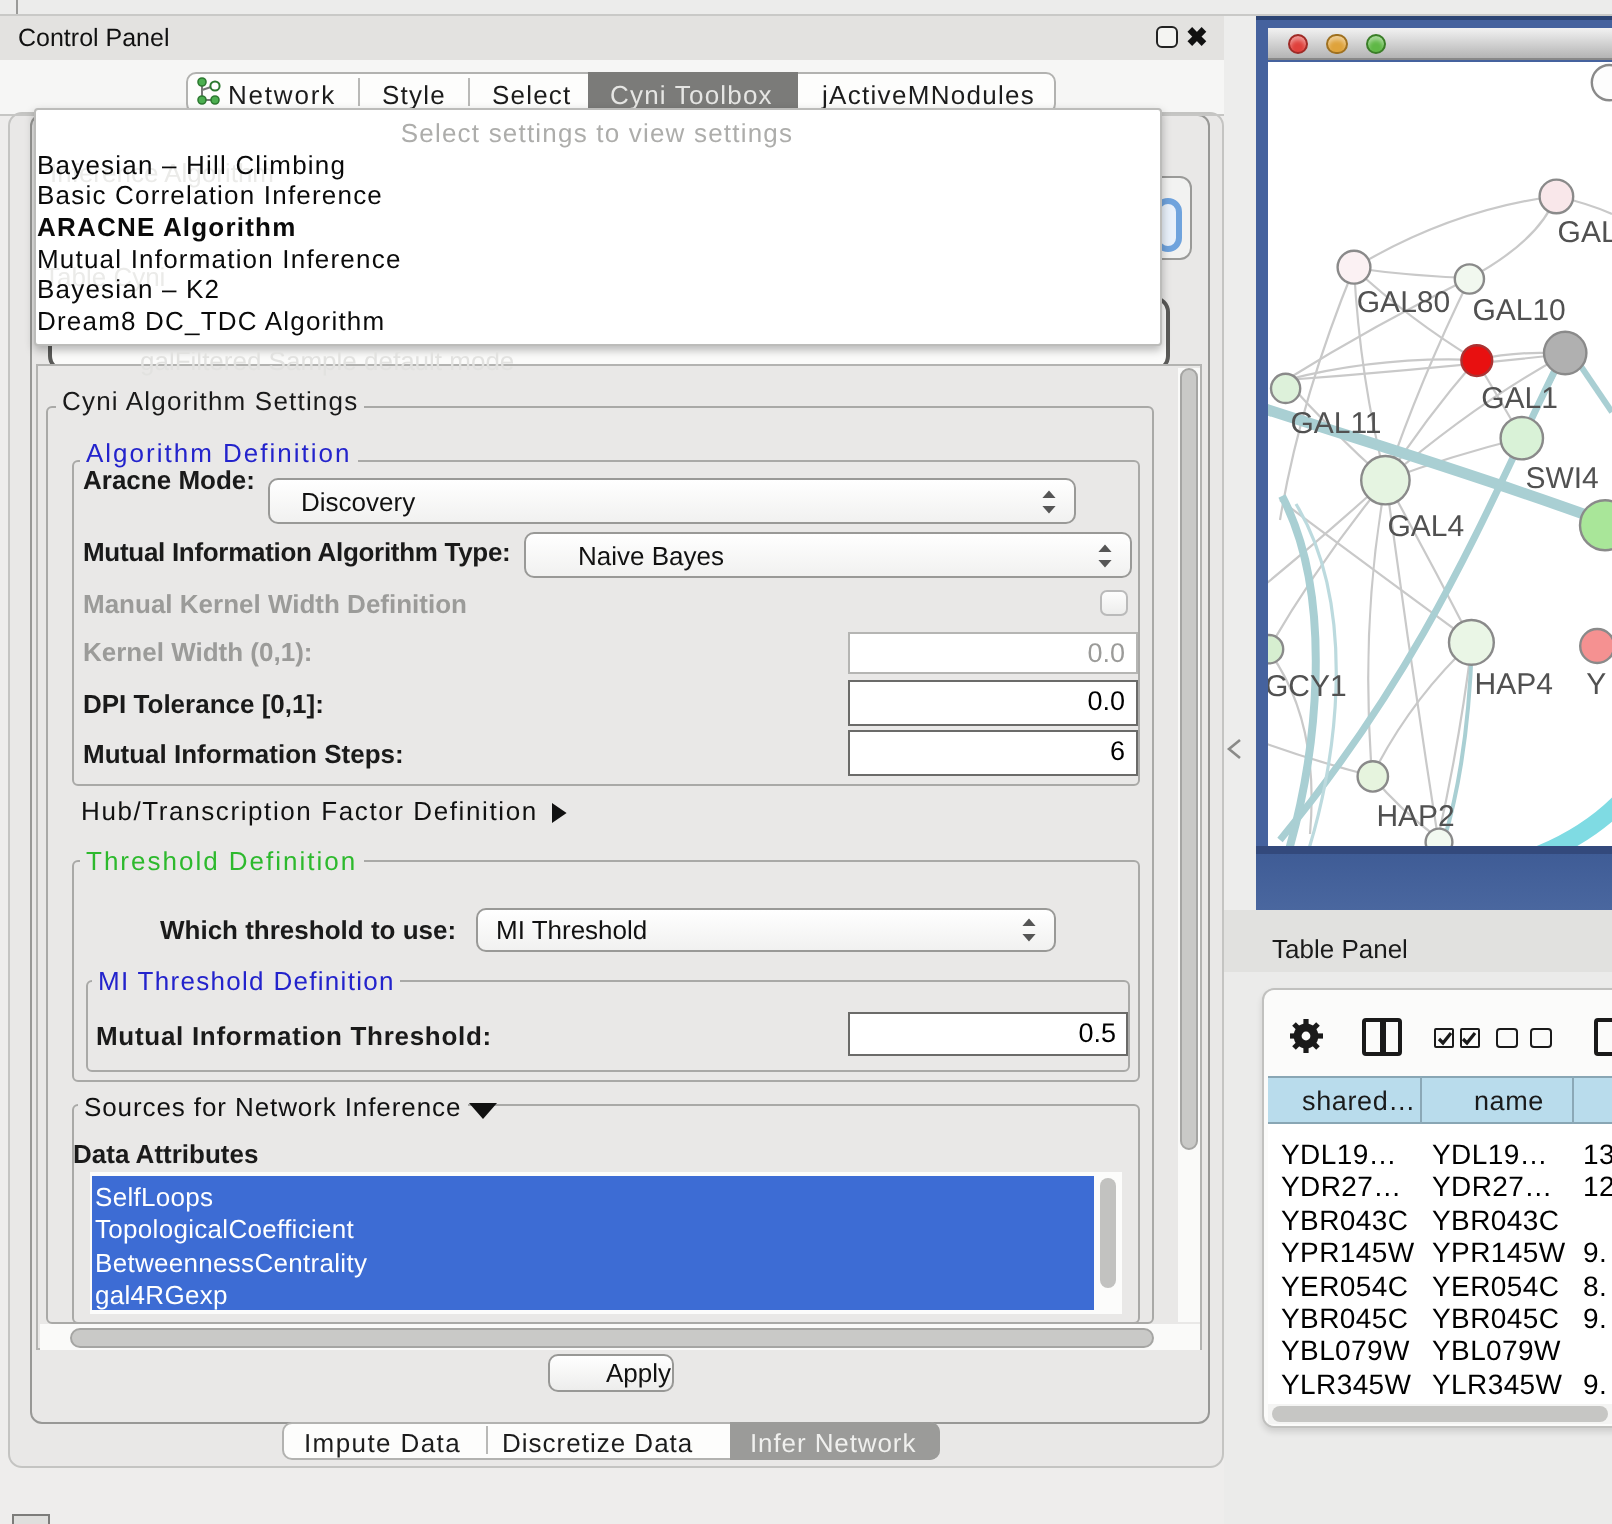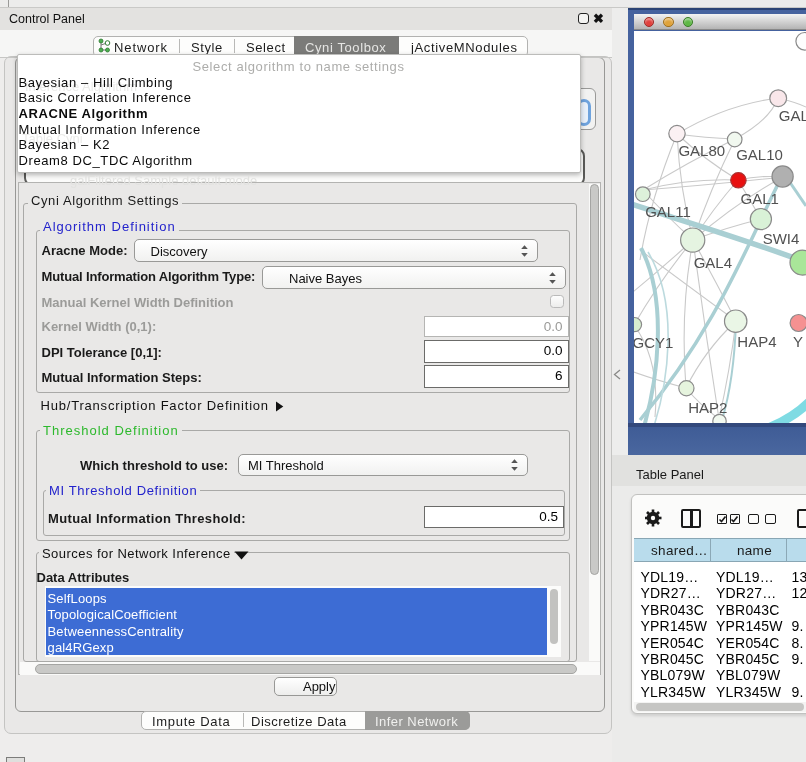--- a/index.html
+++ b/index.html
@@ -45,21 +45,21 @@
 <div class="abs" style="left:577px;top:99px;width:14px;height:27px;border:3px solid #6fa3dd;border-radius:8px;background:#e8f0fa;"></div>
 <div class="abs" style="left:18px;top:182px;width:583px;height:493px;border:1px solid #b3b3b1;background:#e9e8e7;"></div>
 <div class="abs" style="left:589px;top:183.5px;width:10.5px;height:477px;background:#fafaf9;"></div>
 <div class="abs" style="left:590px;top:184px;width:8.5px;height:391px;background:#c9c9c7;border:1px solid #a5a5a3;border-radius:5px;"></div>
 <div class="abs" style="left:20px;top:662px;width:580px;height:13px;background:#fafaf9;"></div>
 <div class="abs" style="left:35px;top:663.5px;width:542px;height:10px;background:#c9c9c7;border:1px solid #a5a5a3;border-radius:5px;"></div>
 <div class="grp" style="left:23px;top:203px;width:554px;height:459px;"></div>
 <div class="grplbl" style="left:28px;top:193px;color:#1a1a1a;letter-spacing:0.6px;">Cyni Algorithm Settings</div>
 <div class="grp" style="left:36px;top:230px;width:534px;height:163px;"></div>
 <div class="grplbl" style="left:40px;top:219px;color:#2323cc;letter-spacing:1px;">Algorithm Definition</div>
-<div class="lbl" style="left:41.5px;top:250px;">Aracne Mode:</div>
+<div class="lbl" style="left:41.5px;top:240px;">Aracne Mode:</div>
 <div class="combo" style="left:133.5px;top:239px;width:404px;height:23px;">
     <span class="tx">Discovery</span>
     <svg class="arr" viewBox="0 0 9 14">
       <path d="M1.2 5 L4.5 1.2 L7.8 5 Z M1.2 9 L4.5 12.8 L7.8 9 Z" fill="#555"></path>
     </svg>
   </div>
 <div class="lbl" style="left:41.5px;top:275.5px;letter-spacing:-0.15px;">Mutual Information Algorithm Type:</div>
 <div class="combo" style="left:262px;top:266px;width:304px;height:23px;">
     <span class="tx" style="left:26px;">Naive Bayes</span>
     <svg class="arr" viewBox="0 0 9 14">
@@ -109,21 +109,21 @@
 <div class="abs" style="left:242.5px;top:713px;width:1px;height:14px;background:#b9b9b7;"></div>
 <div class="abs" style="left:152px;top:713.5px;font-size:13px;letter-spacing:0.7px;color:#1c1c1c;">Impute Data</div>
 <div class="abs" style="left:251px;top:713.5px;font-size:13px;letter-spacing:0.5px;color:#1c1c1c;">Discretize Data</div>
 <div class="abs" style="left:365px;top:710.5px;width:105px;height:19.5px;background:#9b9b99;border-radius:0 5px 5px 0;"></div>
 <div class="abs" style="left:375px;top:713.5px;font-size:13px;letter-spacing:0.45px;color:#f0f0ee;">Infer Network</div>
 <div class="abs" style="left:6px;top:757px;width:19px;height:12px;border:1.5px solid #7c7c7a;background:#dfdfdd;"></div>
 <svg class="abs" style="left:613px;top:369px;" width="8" height="11" viewBox="0 0 8 11">
     <path d="M7 1 L1.5 5.5 L7 10" stroke="#8a8a88" stroke-width="1.3" fill="none"></path>
   </svg>
 <div class="abs" style="left:17px;top:54px;width:563.5px;height:118.5px;background:#fff;border:1px solid #bcbcba;border-radius:2px;box-shadow:0 2px 5px rgba(0,0,0,0.28);"></div>
-<div class="abs" style="left:17px;top:59px;width:563px;text-align:center;font-size:13px;letter-spacing:0.6px;color:#adadab;">Select algorithm to name settings</div>
+<div class="abs" style="left:17px;top:59px;width:563px;text-align:center;font-size:13px;letter-spacing:0.6px;color:#adadab;">Select settings to view settings</div>
 <div class="abs" style="left:25px;top:79px;font-size:13px;color:#ebebe9;">Inference Algorithm</div>
 <div class="abs" style="left:22px;top:131px;font-size:13px;color:#ebebe9;">Table Cyni</div>
 <div class="abs" style="left:70px;top:173px;font-size:13px;color:#e2e2e0;">galFiltered Sample default mode</div>
 <div class="abs" style="left:18.5px;top:74.5px;font-size:13px;letter-spacing:0.6px;color:#0a0a0a;">Bayesian – Hill Climbing</div>
 <div class="abs" style="left:18.5px;top:90.2px;font-size:13px;letter-spacing:0.6px;color:#0a0a0a;">Basic Correlation Inference</div>
 <div class="abs" style="left:18.5px;top:105.8px;font-size:13px;letter-spacing:0.6px;color:#0a0a0a;font-weight:bold;">ARACNE Algorithm</div>
 <div class="abs" style="left:18.5px;top:121.5px;font-size:13px;letter-spacing:0.6px;color:#0a0a0a;">Mutual Information Inference</div>
 <div class="abs" style="left:18.5px;top:137.1px;font-size:13px;letter-spacing:0.6px;color:#0a0a0a;">Bayesian – K2</div>
 <div class="abs" style="left:18.5px;top:152.8px;font-size:13px;letter-spacing:0.6px;color:#0a0a0a;">Dream8 DC_TDC Algorithm</div>
 <div class="abs" style="left:612px;top:8px;width:194px;height:754px;background:#ededec;"></div>

